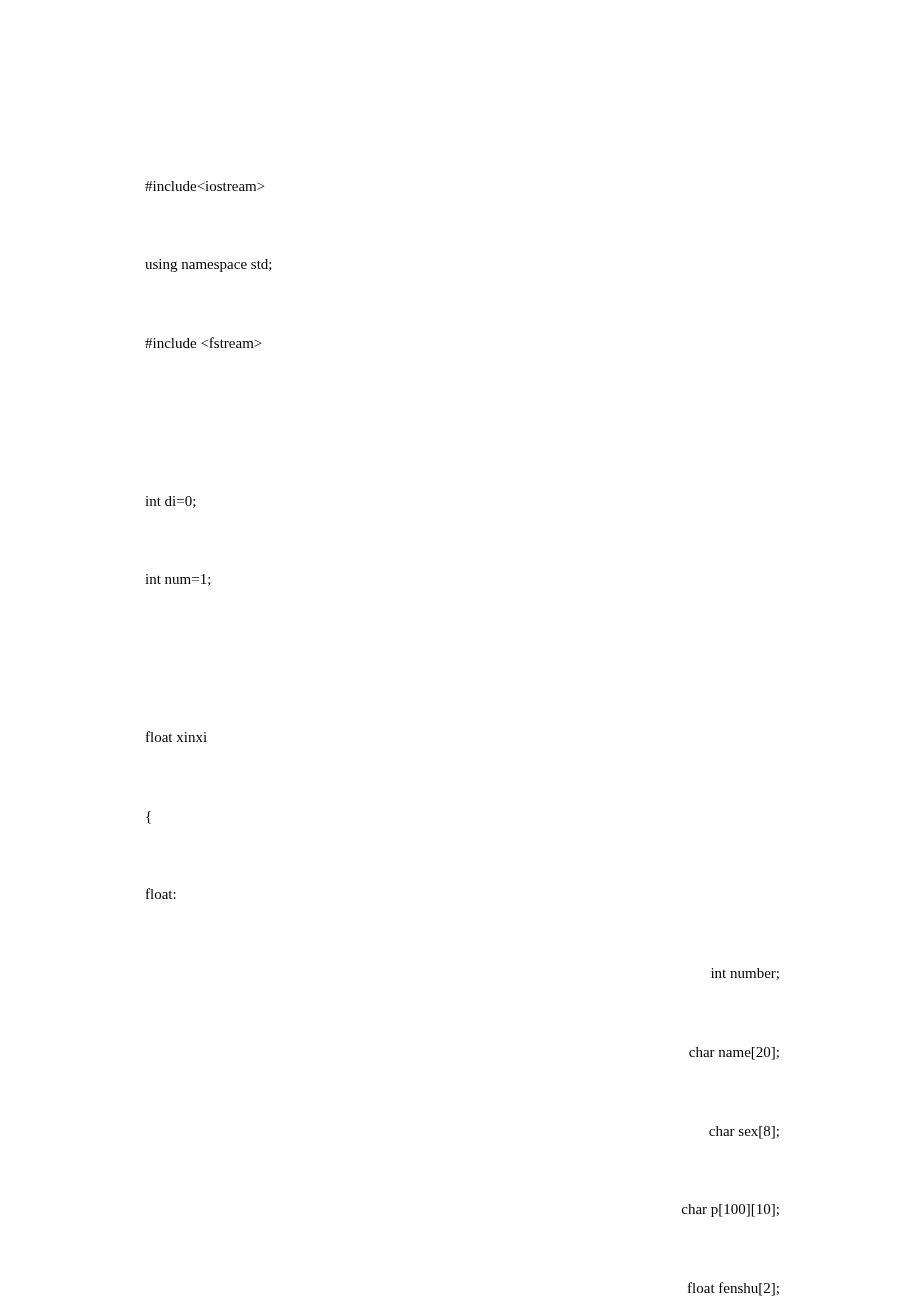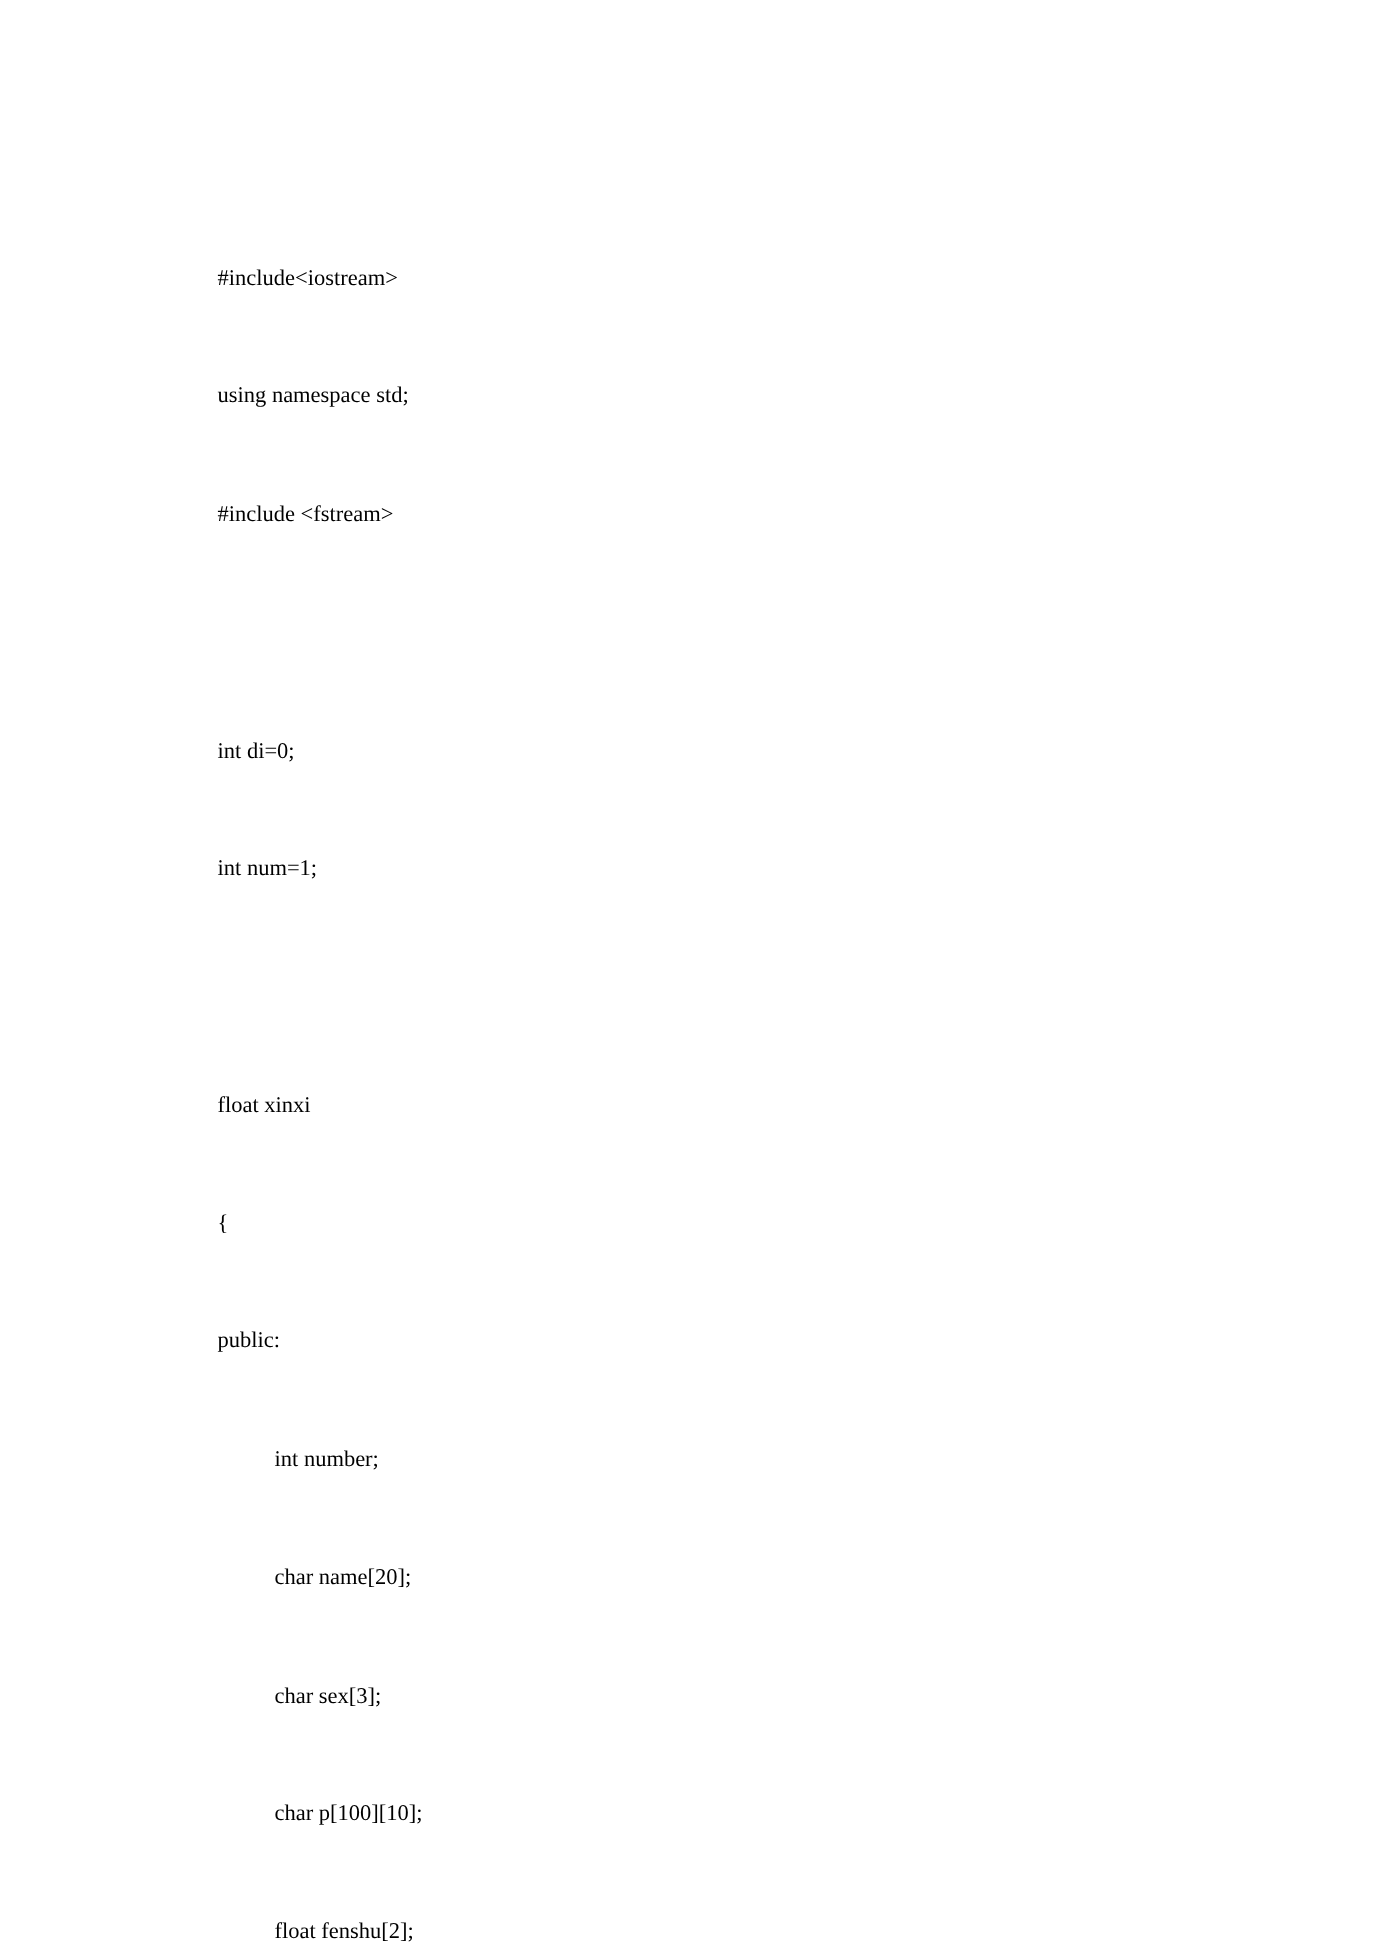--- a/index.html
+++ b/index.html
@@ -13,41 +13,41 @@
   .page {
     width: 920px;
     min-height: 1302px;
     padding: 120px 140px 100px 145px;
     box-sizing: border-box;
   }
   .code {
     white-space: pre-wrap;
     word-break: break-all;
   }
-  .ind1 { margin-left: 38px; }
+  .ind1 { margin-left: 38px; text-align: right; }
   .line { display: block; }
 </style>
 </head>
 <body>
 
 <div class="page">
   <div class="code">
     <span class="line">#include&lt;iostream&gt;</span>
     <span class="line">using namespace std;</span>
     <span class="line">#include &lt;fstream&gt;</span>
     <span class="line">&nbsp;</span>
     <span class="line">int di=0;</span>
     <span class="line">int num=1;</span>
     <span class="line">&nbsp;</span>
     <span class="line">float xinxi</span>
     <span class="line">{</span>
-    <span class="line">public:</span>
+    <span class="line">float:</span>
     <span class="line ind1">int number;</span>
     <span class="line ind1">char name[20];</span>
-    <span class="line ind1">char sex[3];</span>
+    <span class="line ind1">char sex[8];</span>
     <span class="line ind1">char p[100][10];</span>
     <span class="line ind1">float fenshu[2];</span>
     
     
     
     
     
     
     
     

